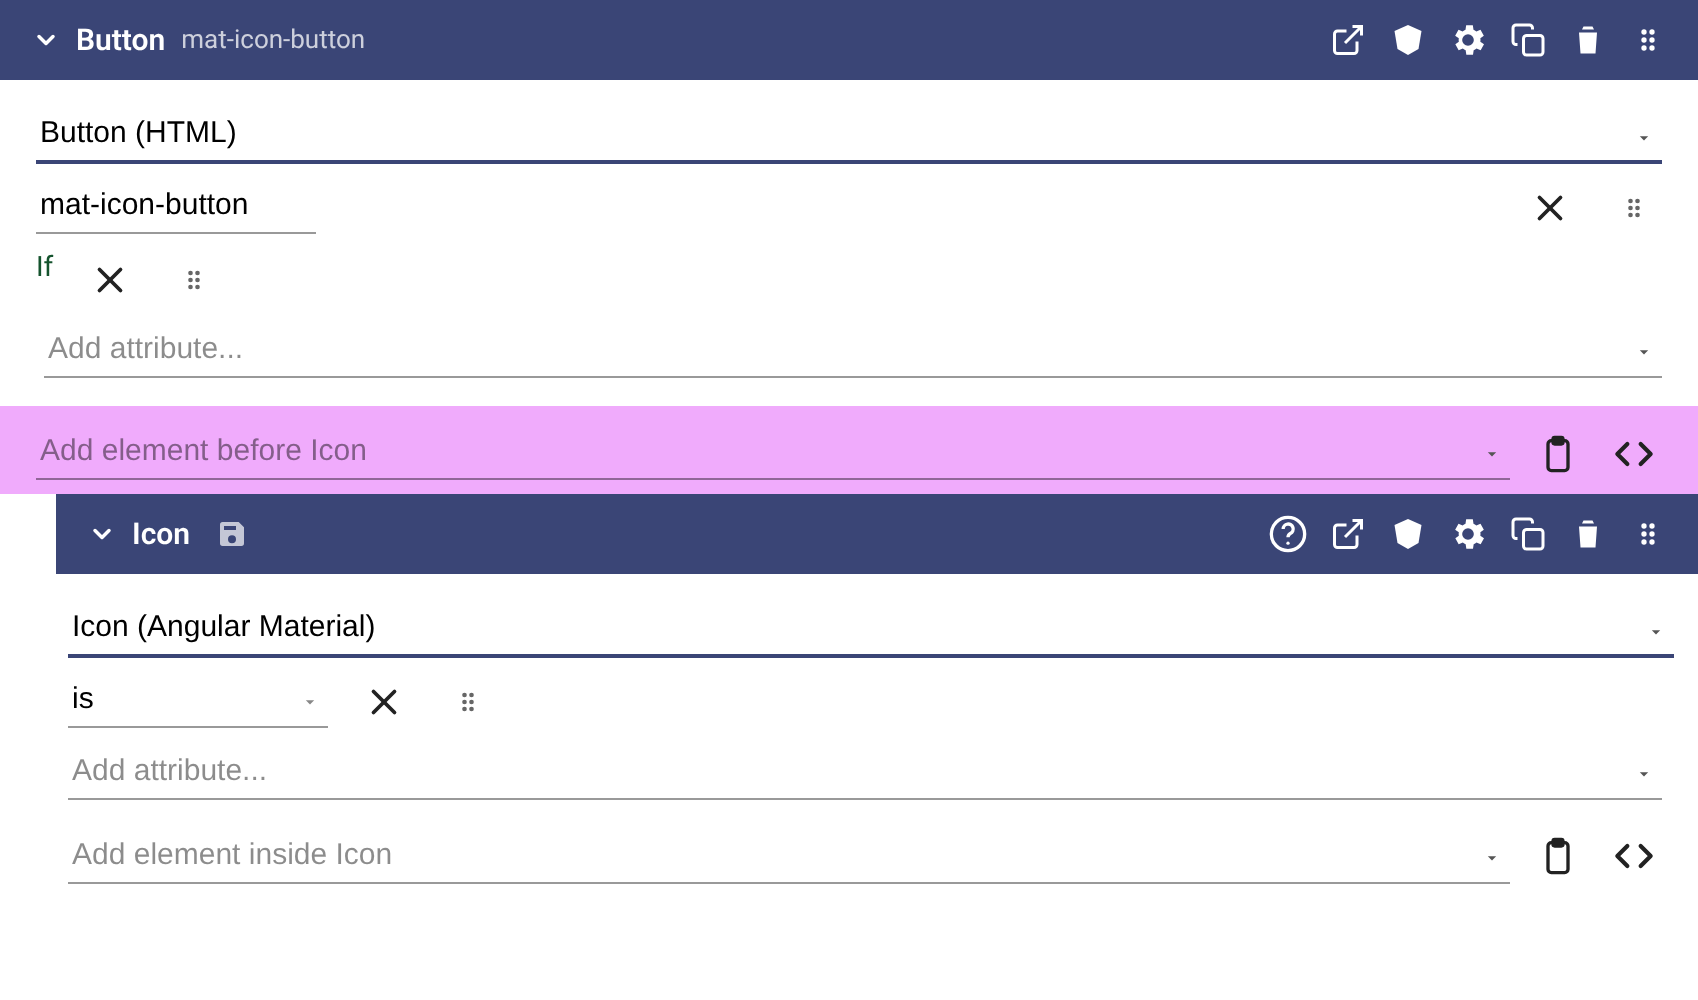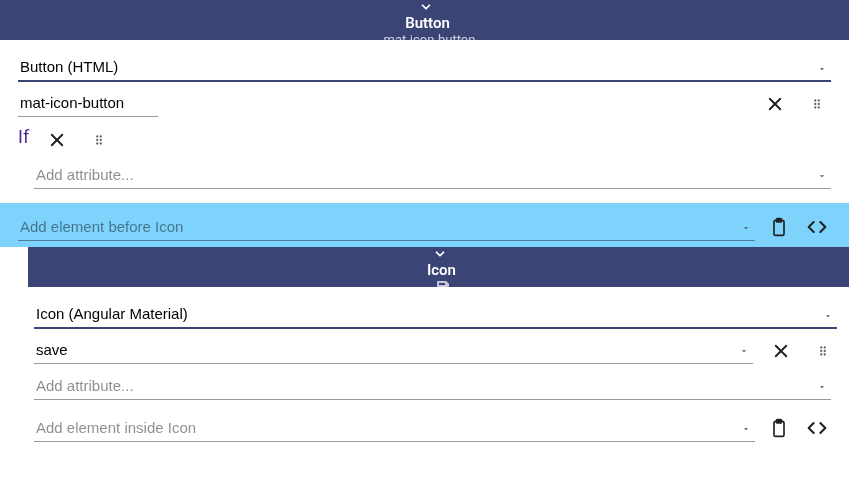--- a/index.html
+++ b/index.html
@@ -9,21 +9,20 @@
     width: 849px;
     color: #212121;
   }
   .header {
     display: flex;
     align-items: center;
     background: #3a4576;
     color: #fff;
     height: 40px;
     padding: 0 10px 0 12px;
-    flex-direction: column;
   }
   .header .chev { width: 22px; display:flex; align-items:center; justify-content:center; cursor:pointer; }
   .header .title { font-weight: 600; font-size: 15px; margin-left: 4px; }
   .header .subtitle { font-size: 13px; margin-left: 8px; color: rgba(255,255,255,0.75); }
   .header .spacer { flex: 1; }
   .header .hicon { width: 30px; height: 30px; display:flex; align-items:center; justify-content:center; cursor:pointer; }
   .nested { margin-left: 28px; }
   .panel-body { padding: 14px 18px 0 18px; }
   .panel-body.nested { padding-left: 18px; padding-right: 12px; margin-left: 16px; }
   .input-underline {
@@ -42,33 +41,33 @@
 
   .select-wrap { position: relative; display:flex; align-items:flex-end; }
   .select-wrap .caret {
     position: absolute; right: 4px; bottom: 8px; pointer-events: none;
   }
   .mini-icon { width:28px; height:28px; display:flex; align-items:center; justify-content:center; cursor:pointer; color:#5f5f5f; }
   .mini-icon.dark { color:#222; }
 
   .addrow {
     display:flex; align-items:flex-end; gap:10px;
-    padding: 0 18px 14px 34px;
+    padding: 0 18px 14px 22px;
   }
   .addrow.nested { padding-left: 18px; padding-right: 18px; margin-left: 16px; }
   .addrow .input-underline { flex:1; }
 
   .strip {
-    background: #7dd3fc;
+    background: #f0abfc;
     padding: 10px 18px 6px 18px;
-    display:flex; align-items:center; gap:10px;
+    display:flex; align-items:flex-start; gap:10px;
   }
   .strip .input-underline { flex:1; background:transparent; }
 
-  .if-label { font-size: 18px; color:#4c1d95; padding-bottom:6px; }
+  .if-label { font-size: 14px; color:#14532d; padding-bottom:6px; }
 
   svg { display:block; }
 </style>
 </head>
 <body>
 
 <div class="header">
   <div class="chev">
     <svg width="14" height="14" viewBox="0 0 24 24" fill="none" stroke="#fff" stroke-width="3" stroke-linecap="round" stroke-linejoin="round">
         <polyline points="6 9 12 15 18 9"></polyline>
@@ -271,24 +270,24 @@
       <input class="input-underline input-accent wfull" value="Icon (Angular Material)" style="">
       <span class="caret">
           <svg width="10" height="10" viewBox="0 0 24 24" fill="#555">
             <polygon points="7 10 12 15 17 10"></polygon>
           </svg>
         </span>
     </div>
   </div>
 
   <div class="row">
-    <div class="select-wrap wfull">
-      <input class="input-underline wfull" value="save" style="">
+    <div class="select-wrap" style="width:130px">
+      <input class="input-underline" style="width: 130px;" value="is">
       <span class="caret">
-          <svg width="10" height="10" viewBox="0 0 24 24" fill="#555">
+          <svg width="10" height="10" viewBox="0 0 24 24" fill="#888">
             <polygon points="7 10 12 15 17 10"></polygon>
           </svg>
         </span>
     </div>
     <div class="mini-icon dark">
       <svg width="18" height="18" viewBox="0 0 24 24" stroke="#222" stroke-width="2.5" stroke-linecap="round">
           <line x1="5" y1="5" x2="19" y2="19"></line>
           <line x1="19" y1="5" x2="5" y2="19"></line>
         </svg>
     </div>

